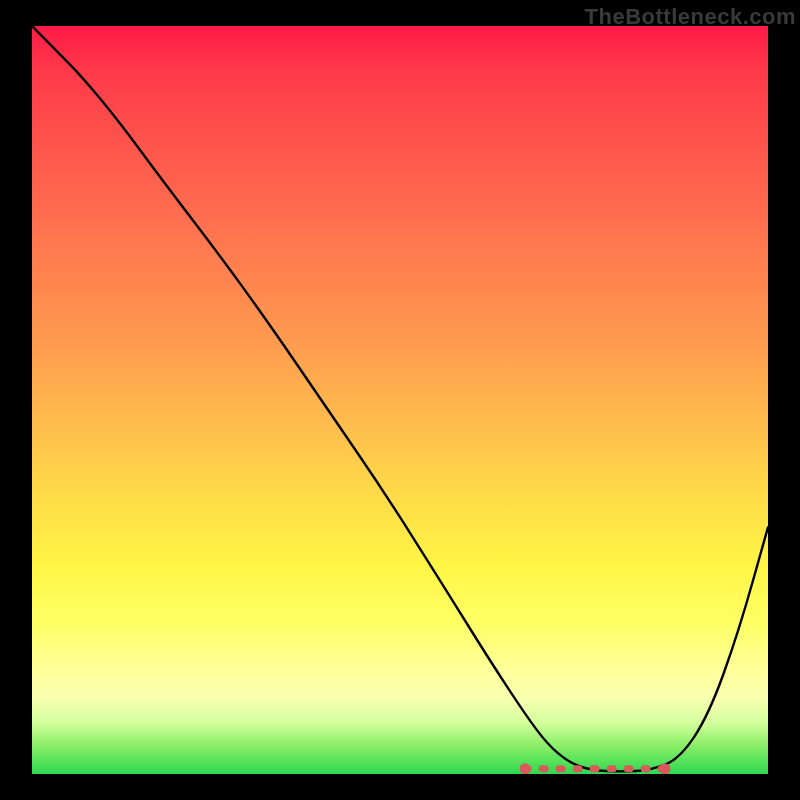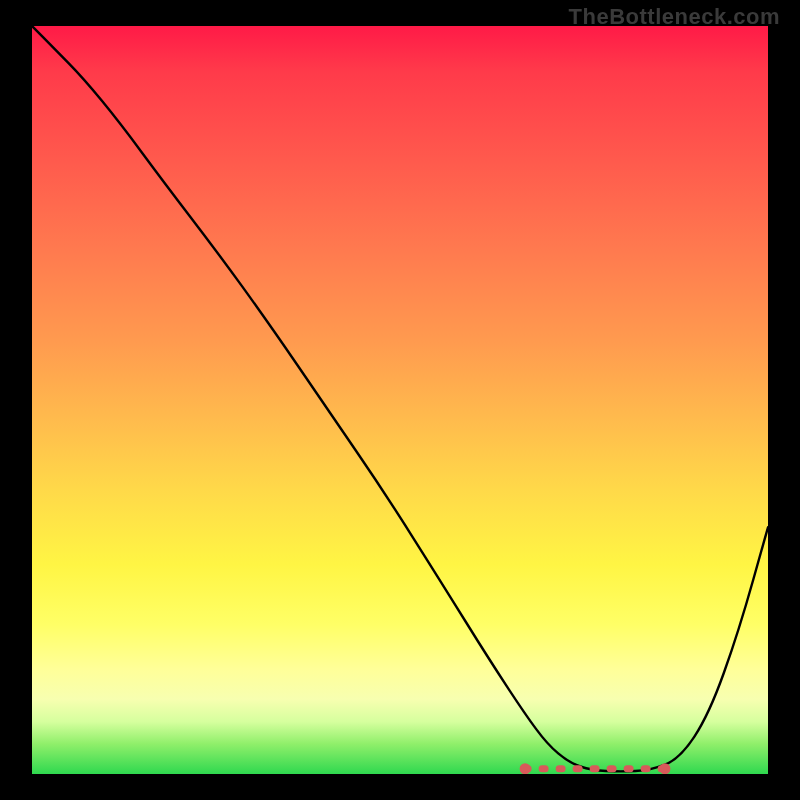--- a/index.html
+++ b/index.html
@@ -13,21 +13,21 @@
   }
   .frame {
     position: relative;
     width: 800px;
     height: 800px;
     background: #000;
   }
   .watermark {
     position: absolute;
     top: 4px;
-    right: 20px;
+    right: 4px;
     color: #3a3a3a;
     font-size: 22px;
     font-weight: bold;
     letter-spacing: 0.5px;
     z-index: 20;
   }
   .plot-area {
     position: absolute;
     left: 32px;
     top: 26px;

